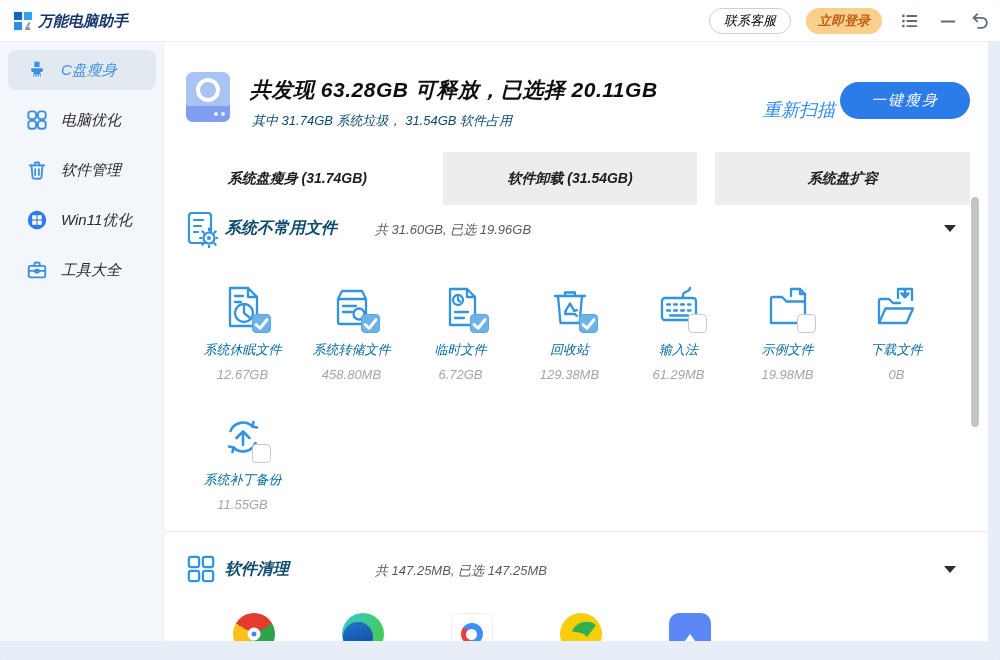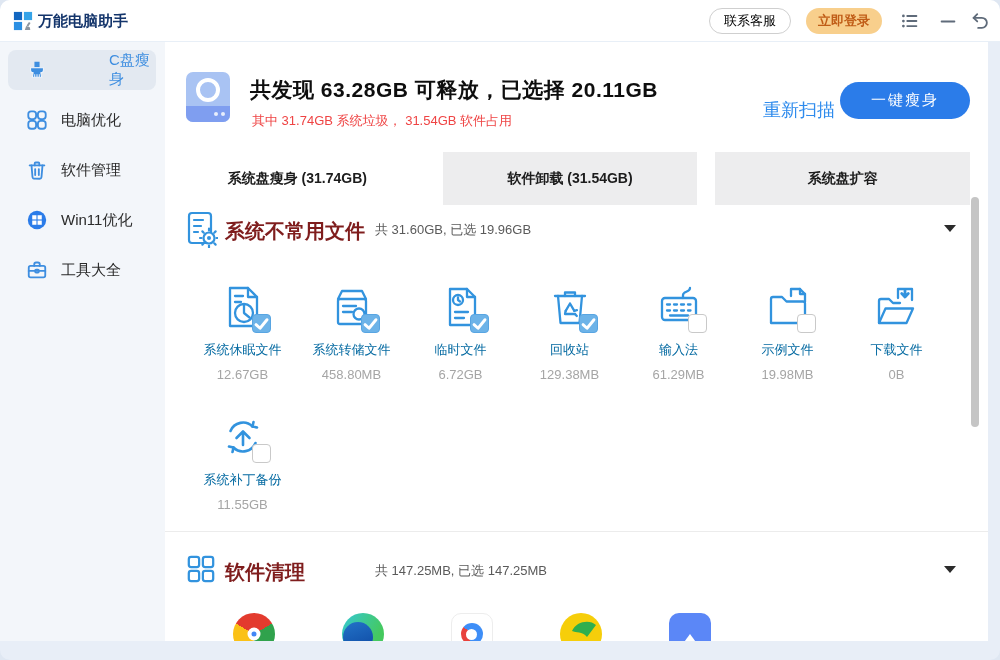--- a/index.html
+++ b/index.html
@@ -1,53 +1,53 @@
 <!DOCTYPE html>
 <html><head>
 <meta charset="utf-8">
 <style>
   html,body{margin:0;padding:0;background:#dfe7f2;}
   *{box-sizing:border-box;}
-  .window{position:relative;width:1000px;height:660px;background:#e8eef7;border-radius:10px;overflow:hidden;
-          font-family:"Liberation Sans","DejaVu Sans",sans-serif;}
+  .window{position:relative;width:1000px;height:660px;background:#e8eef7;border-radius:2px;overflow:hidden;
+          font-family:"Liberation Sans","DejaVu Sans",sans-serif;font-style:italic;}
 
   
   .topbar{position:absolute;left:0;top:0;width:1000px;height:42px;background:#fff;border-bottom:1px solid #e8eff7;}
   .logo{position:absolute;left:13px;top:11px;width:20px;height:20px;}
   .app-title{position:absolute;left:38px;top:12px;font-size:15px;font-weight:bold;color:#14356b;}
   .pill{position:absolute;top:8px;height:26px;border-radius:14px;font-size:13px;display:flex;align-items:center;justify-content:center;cursor:pointer;}
   .pill-contact{left:709px;width:82px;background:#fff;border:1px solid #cfcfcf;color:#000000;}
   .pill-login{left:806px;width:76px;background:#f8cf8c;color:#c05d17;font-weight:bold;}
   .winicon{position:absolute;top:9px;width:24px;height:24px;color:#5f6b7a;cursor:pointer;display:flex;align-items:center;justify-content:center;}
   .wi-list{left:898px;} .wi-min{left:936px;} .wi-undo{left:968px;}
 
   
   .sidebar{position:absolute;left:0;top:42px;width:165px;height:599px;background:#f3f6fa;}
   .side-item{position:absolute;left:8px;width:148px;height:40px;border-radius:8px;display:flex;align-items:center;cursor:pointer;}
-  .side-item.active{background:#e3e9f1;gap:48px;}
+  .side-item.active{background:#e3e9f1;}
   .side-item .sicon{width:22px;height:22px;margin-left:18px;color:#3e8ee0;flex:none;}
   .side-item .slabel{margin-left:13px;font-size:15px;color:#2b2b2b;}
   .side-item.active .slabel{color:#3e8ee0;}
 
   
   .main{position:absolute;left:165px;top:42px;width:823px;height:599px;background:#fff;overflow:hidden;}
   .hero-icon{position:absolute;left:20px;top:28px;}
   .hero-title{position:absolute;left:85px;top:34px;font-size:21px;font-weight:bold;color:#0e0e0e;letter-spacing:.5px;}
-  .hero-sub{position:absolute;left:87px;top:70px;font-size:13px;color:#ef4444;}
+  .hero-sub{position:absolute;left:87px;top:70px;font-size:13px;color:#0c4a6e;}
   .rescan{position:absolute;left:598px;top:56px;font-size:18px;color:#2e8bed;cursor:pointer;}
   .clean-btn{position:absolute;left:675px;top:40px;width:130px;height:37px;border-radius:18.5px;background:#2b7ce9;
              color:#fff;font-size:15px;display:flex;align-items:center;justify-content:center;letter-spacing:2px;cursor:pointer;}
 
   .tabs{position:absolute;left:5px;top:110px;width:800px;height:53px;display:flex;gap:18px;}
   .tab{flex:1;display:flex;align-items:center;justify-content:center;font-size:14px;font-weight:bold;color:#1c1c1c;background:#ededee;cursor:pointer;}
   .tab.active{background:#fff;}
 
   .sec-head{position:absolute;left:0;width:823px;height:46px;}
   .sec-icon{position:absolute;left:21px;top:2px;width:32px;height:38px;color:#3293de;}
-  .sec-title{position:absolute;left:60px;top:10px;font-size:20px;font-weight:bold;color:#7f1d1d;}
+  .sec-title{position:absolute;left:60px;top:10px;font-size:16px;font-weight:bold;color:#0c4a6e;}
   .sec-stats{position:absolute;left:210px;top:13px;font-size:13px;color:#5a5a5a;}
   .caret{position:absolute;left:779px;top:17px;width:0;height:0;border-left:6px solid transparent;border-right:6px solid transparent;border-top:7px solid #2b2b2b;cursor:pointer;}
 
   .grid-row{position:absolute;left:23px;display:flex;}
   .file-item{width:109px;text-align:center;cursor:pointer;}
   .fi-icon{position:relative;width:48px;height:48px;margin:0 auto;color:#3293de;}
   .fi-icon svg{width:48px;height:48px;}
   .cb{position:absolute;right:-4px;bottom:-2px;width:19px;height:19px;border-radius:4px;background:#fff;border:1.5px solid #c9c9c9;display:flex;align-items:center;justify-content:center;}
   .cb.checked{background:#6db3e8;border-color:#58a5e2;}
   .fi-label{margin-top:10px;font-size:13px;color:#0369a1;}

